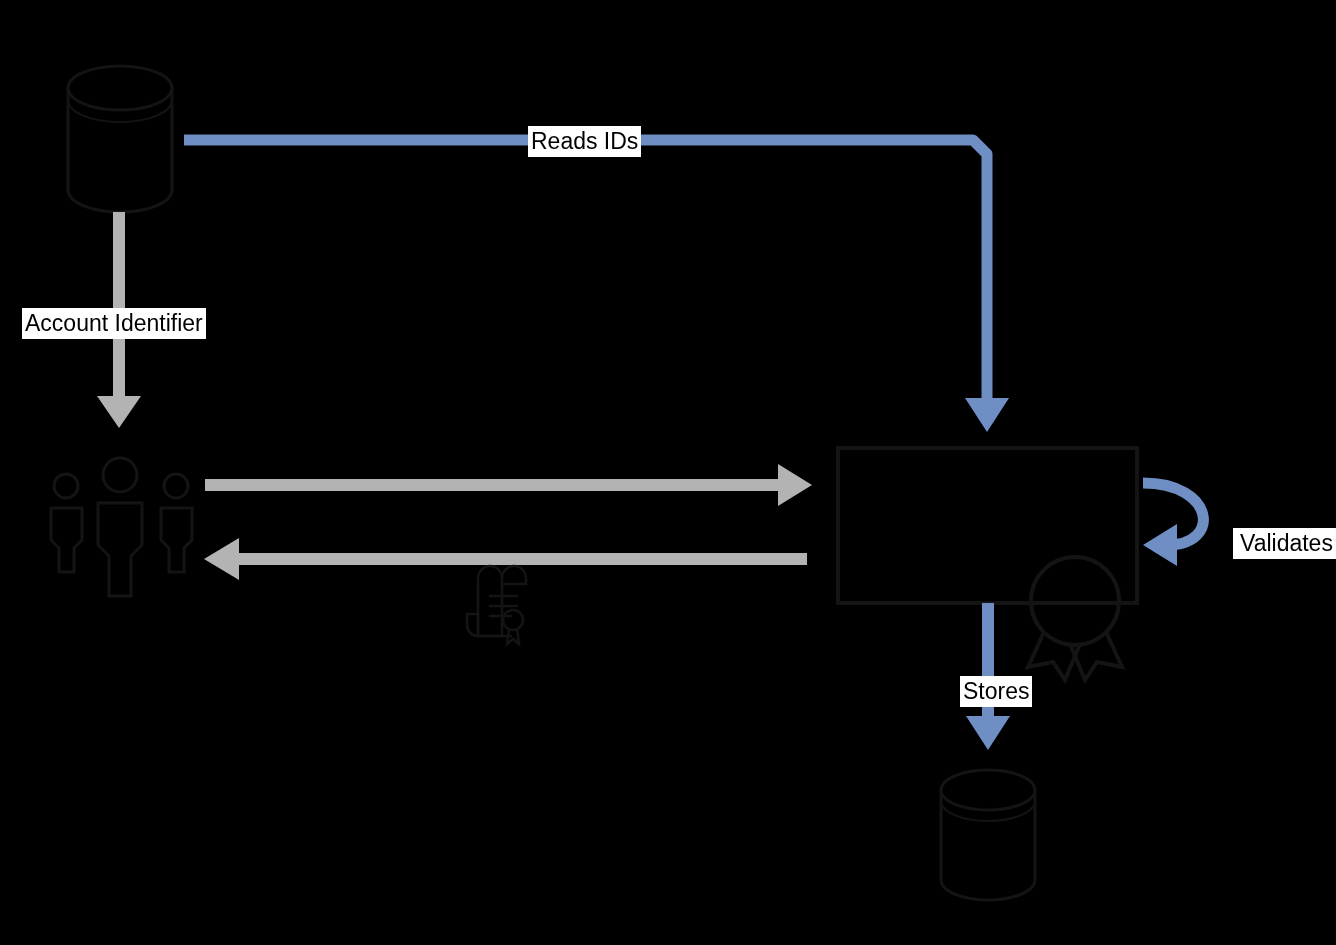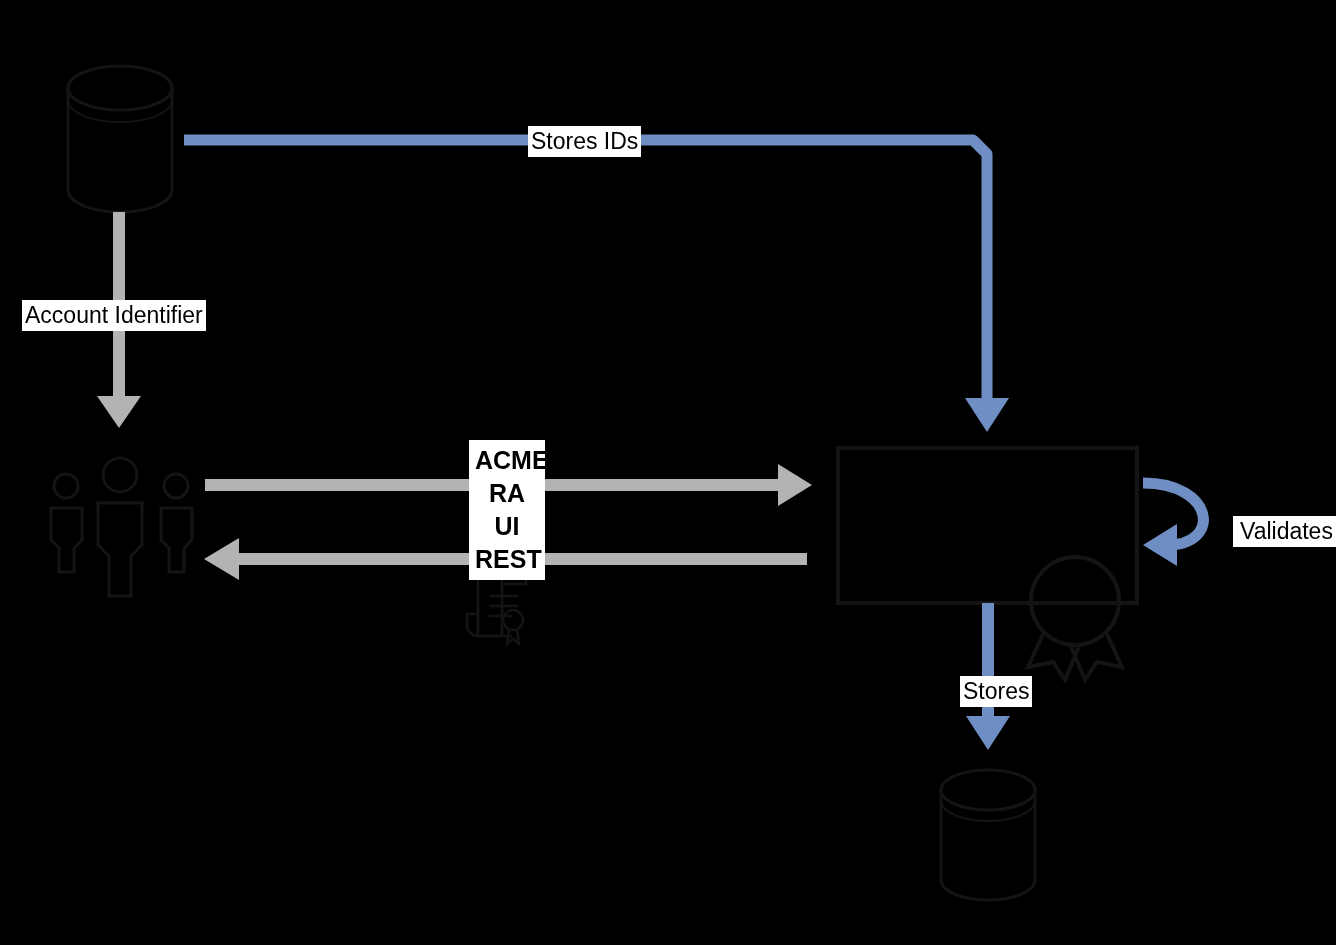--- a/index.html
+++ b/index.html
@@ -126,25 +126,22 @@
     </g>
 
     <g fill="none" stroke="#141414" stroke-width="3">
       <path d="M941,790 L941,880 A47,20 0 0 0 1035,880 L1035,790"></path>
       <ellipse cx="988" cy="790" rx="47" ry="20"></ellipse>
       <path d="M941,801 A47,20 0 0 0 1035,801" stroke-width="2"></path>
     </g>
 
   </svg>
 
-  <div class="lbl" style="left:528px; top:126px;">Stores IDs</div>
+  <div class="lbl" style="left:528px; top:126px;">Reads IDs</div>
 
-  <div class="lbl" style="left:22px; top:300px;">Account Identifier</div>
+  <div class="lbl" style="left:22px; top:308px;">Account Identifier</div>
 
-  <div class="lbl-multi" style="left:469px; top:440px; width:76px;">ACME
-RA UI
-REST</div>
 
-  <div class="lbl" style="left:1233px; top:516px;padding-left:7px;">Validates</div>
+  <div class="lbl" style="left:1233px; top:528px;padding-left:7px;">Validates</div>
 
   <div class="lbl" style="left:960px; top:676px;">Stores</div>
 
 </div>
 
 </body></html>

